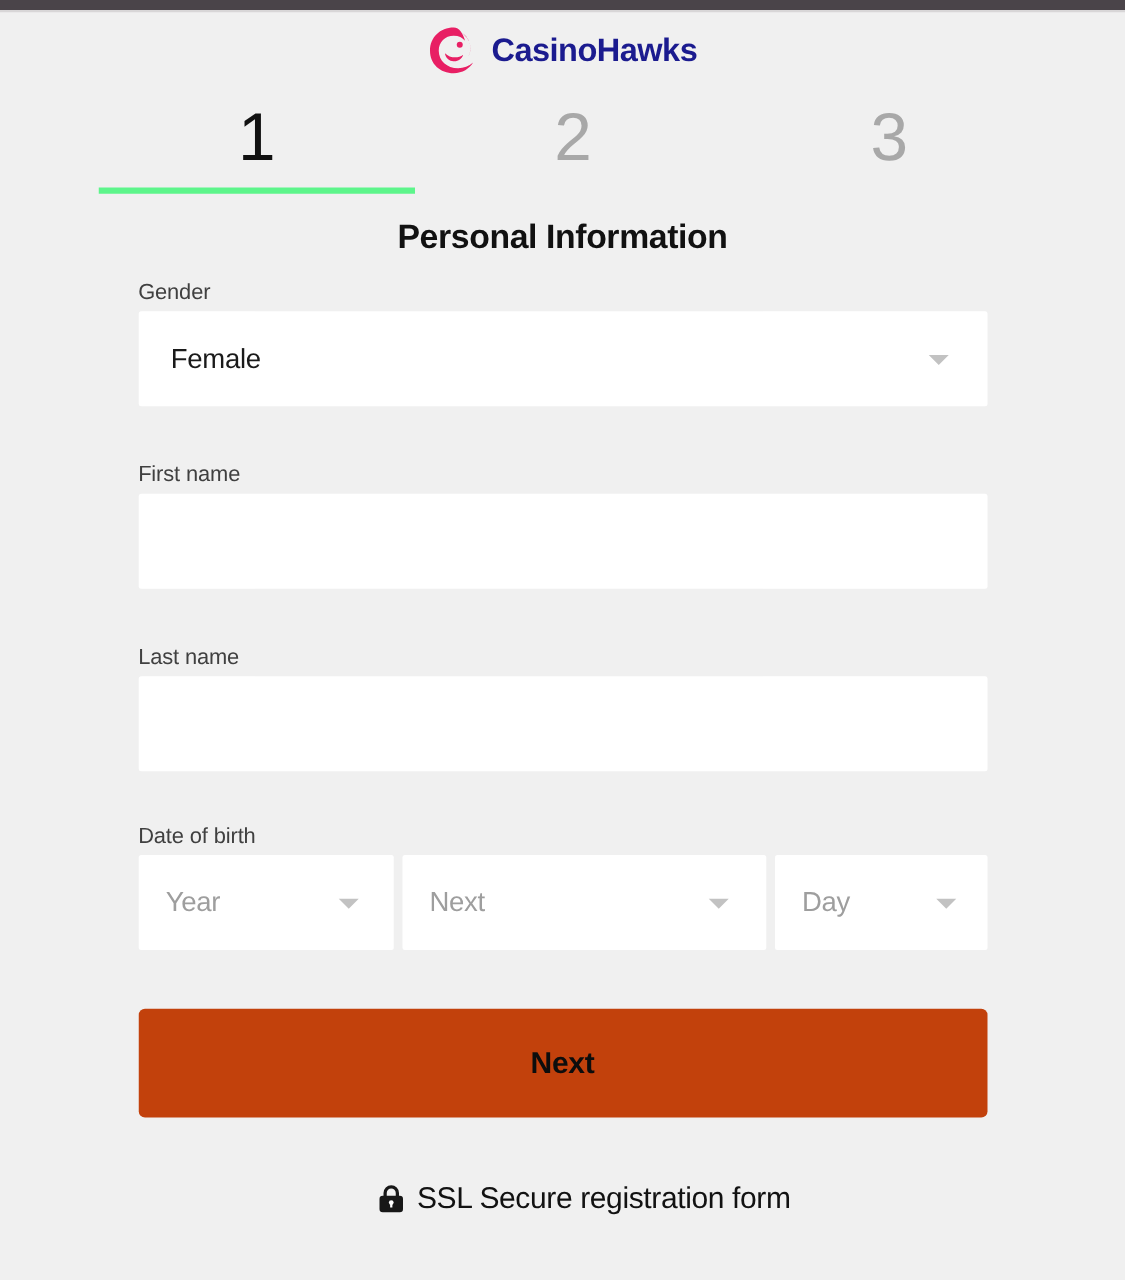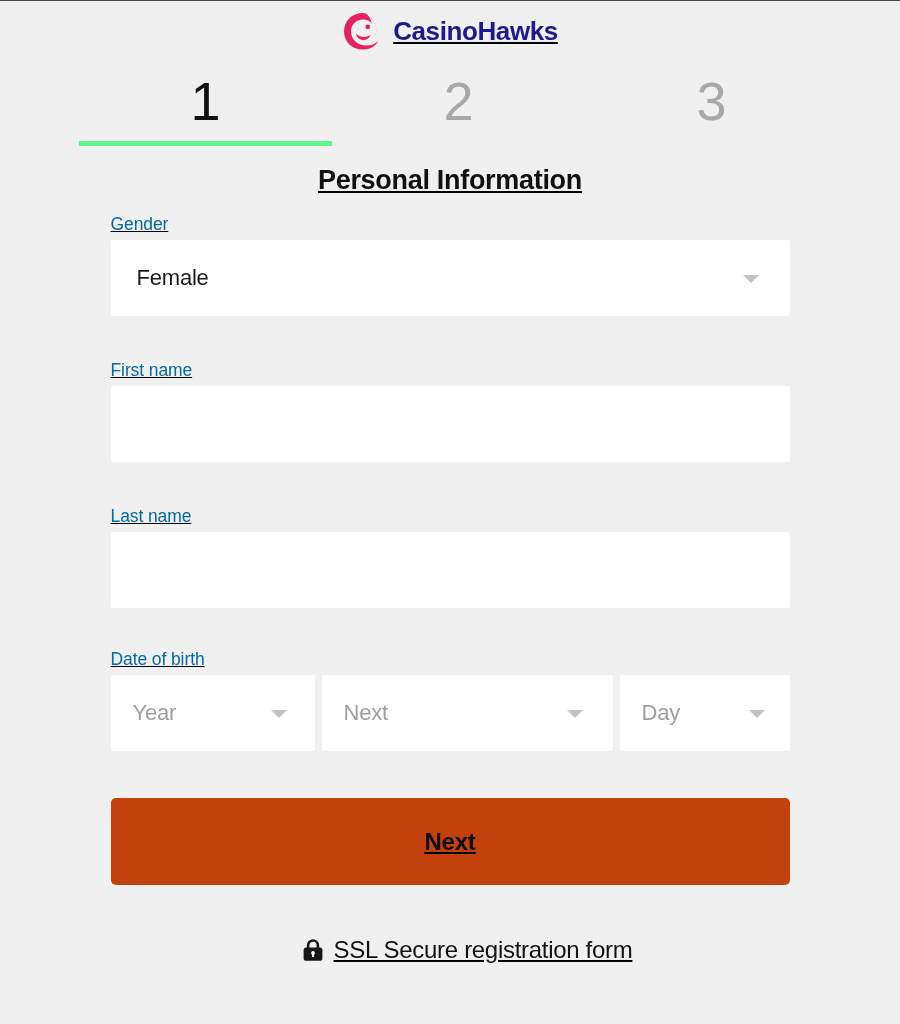--- a/index.html
+++ b/index.html
@@ -28,25 +28,24 @@
     position: absolute;
     top: 8px; left: 0;
     width: 900px;
     height: 2px;
     background: #d8d6d7;
   }
 
   
   .page {
     position: absolute;
-    top: 1px; left: 0;
+    top: 10px; left: 0;
     width: 900px;
     height: 1014px;
     background: #f0f0f0;
-    text-decoration: underline;
   }
 
   
   .brand {
     width: 900px;
     height: 56px;
     display: flex;
     align-items: center;
     justify-content: center;
     gap: 9px;
@@ -118,21 +117,21 @@
     width: 679px;
     margin: 17px auto 0;
   }
 
   .field { margin-bottom: 0; }
 
   .field-label {
     display: block;
     font-size: 17.5px;
     font-weight: 400;
-    color: #0369a1;
+    color: #404040;
     line-height: 22px;
     margin-bottom: 5px;
     letter-spacing: -0.1px;
   }
 
   .control {
     position: relative;
     width: 679px;
     height: 76px;
     background: #ffffff;

